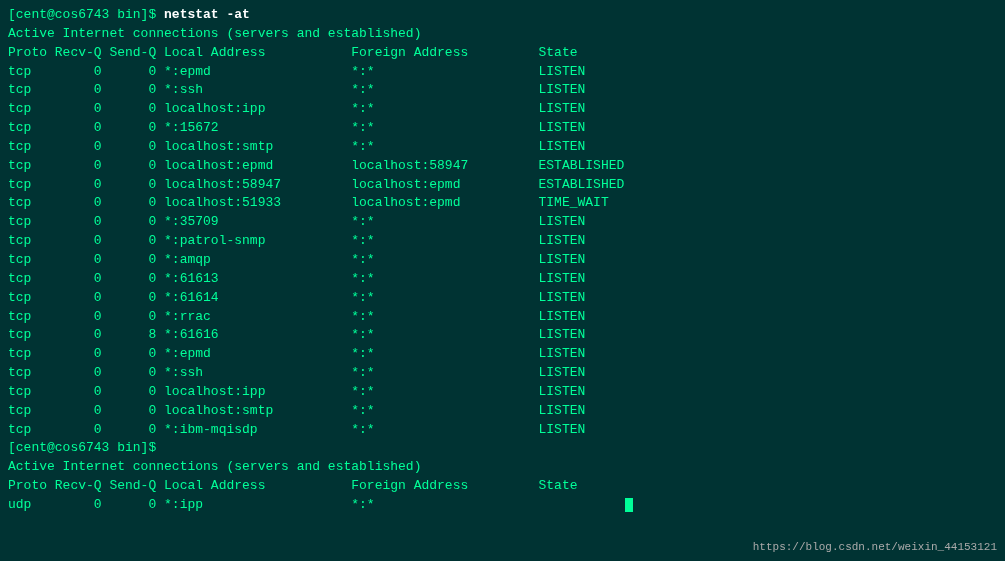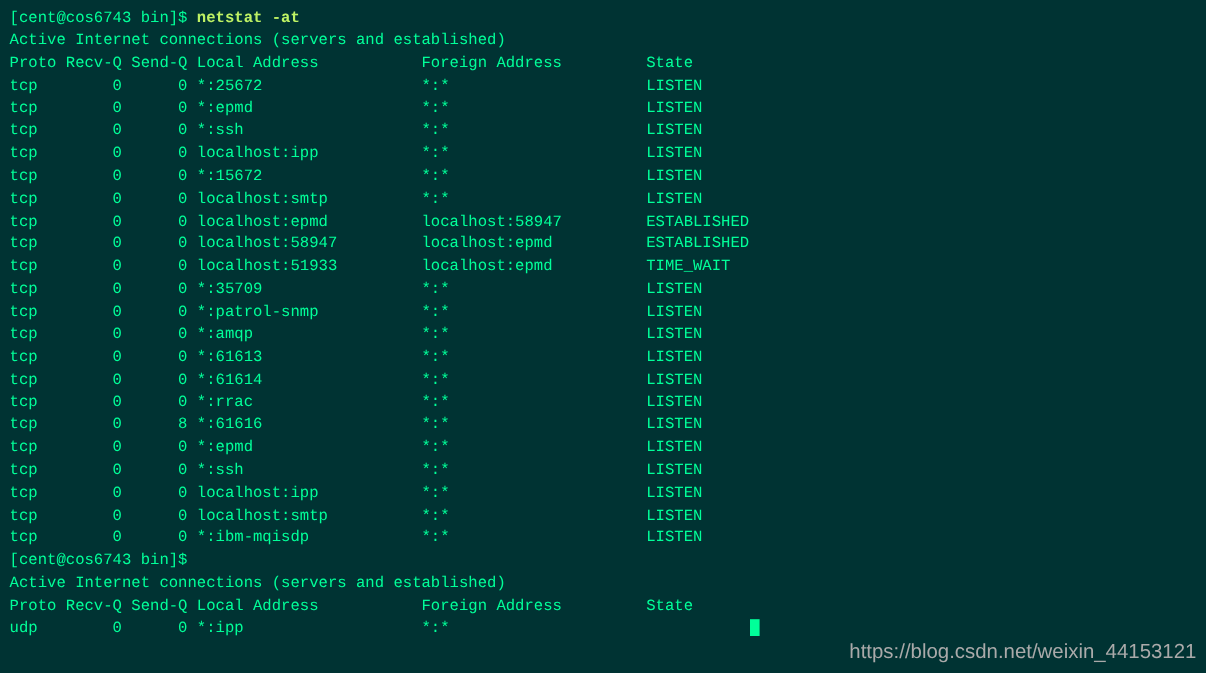--- a/index.html
+++ b/index.html
@@ -14,49 +14,48 @@
     }
     .terminal {
       padding: 6px 8px;
       line-height: 1.45;
     }
     .line {
       white-space: pre;
       display: block;
     }
     .prompt { color: #00ff99; }
-    .cmd { color: #bef264; font-weight: bold; }
+    .cmd { color: #ffffff; font-weight: bold; }
     .header { color: #00ff99; }
     .col-header { color: #00ff99; }
     .data-line { color: #00ff99; }
     .watermark {
       position: fixed;
       bottom: 8px;
       right: 8px;
       color: #aaaaaa;
-      font-size: 17px;
-      font-family: Liberation Sans, sans-serif;
+      font-size: 11px;
+      font-family: Liberation Mono, monospace;
     }
     .cursor {
       display: inline-block;
       width: 8px;
       height: 14px;
       background: #00ff99;
       vertical-align: middle;
       margin-left: 1px;
     }
   </style>
 </head>
 <body>
 
 <div class="terminal">
   <span class="line"><span class="prompt">[cent@cos6743 bin]$ </span><span class="cmd">netstat -at</span></span>
   <span class="line header">Active Internet connections (servers and established)</span>
   <span class="line col-header">Proto Recv-Q Send-Q Local Address           Foreign Address         State      </span>
-  <span class="line data-line">tcp        0      0 *:25672                 *:*                     LISTEN     </span>
   <span class="line data-line">tcp        0      0 *:epmd                  *:*                     LISTEN     </span>
   <span class="line data-line">tcp        0      0 *:ssh                   *:*                     LISTEN     </span>
   <span class="line data-line">tcp        0      0 localhost:ipp           *:*                     LISTEN     </span>
   <span class="line data-line">tcp        0      0 *:15672                 *:*                     LISTEN     </span>
   <span class="line data-line">tcp        0      0 localhost:smtp          *:*                     LISTEN     </span>
   <span class="line data-line">tcp        0      0 localhost:epmd          localhost:58947         ESTABLISHED</span>
   <span class="line data-line">tcp        0      0 localhost:58947         localhost:epmd          ESTABLISHED</span>
   <span class="line data-line">tcp        0      0 localhost:51933         localhost:epmd          TIME_WAIT  </span>
   <span class="line data-line">tcp        0      0 *:35709                 *:*                     LISTEN     </span>
   <span class="line data-line">tcp        0      0 *:patrol-snmp           *:*                     LISTEN     </span>

